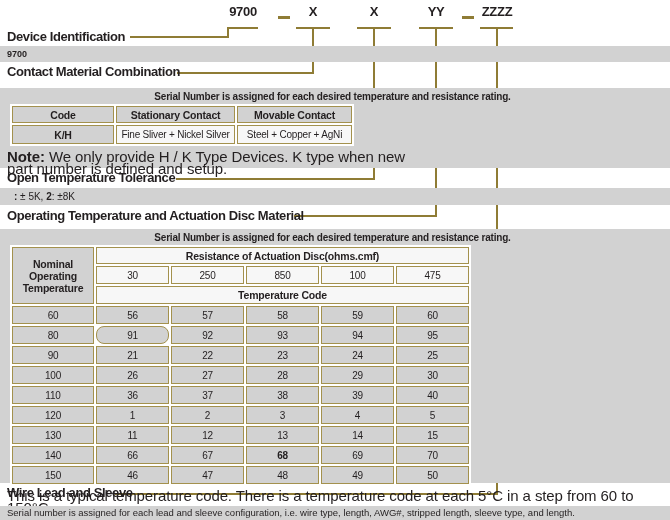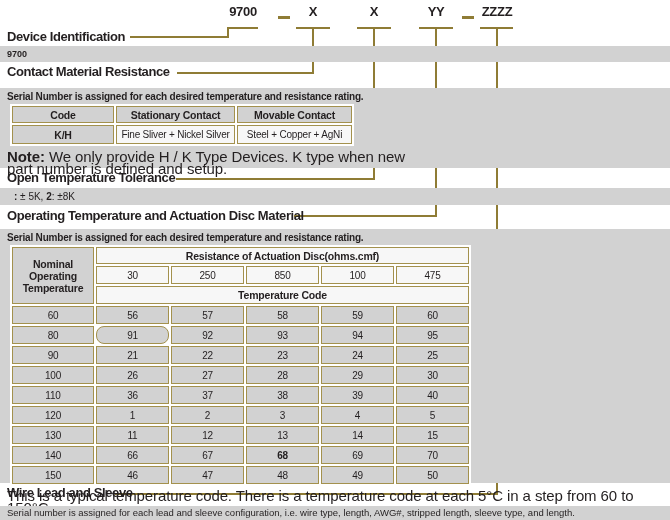--- a/index.html
+++ b/index.html
@@ -11,21 +11,21 @@
   .pn-dash{position:absolute;top:16px;height:3px;width:12px;background:#8f7c35;}
   .u-line{position:absolute;top:27px;height:2px;background:#8f7c35;}
   .v-line{position:absolute;width:2px;background:#8f7c35;}
   .h-conn{position:absolute;height:2px;background:#8f7c35;}
   
   .heading{position:absolute;left:7px;font-size:13px;font-weight:bold;letter-spacing:-0.4px;
            white-space:nowrap;}
   
   .graybar{position:absolute;left:0;width:670px;background:#d2d2d2;}
   .bar-label{font-weight:bold;padding-left:7px;}
-  .serial-note{font-size:10px;font-weight:bold;padding:3px 12px 0 7px;letter-spacing:-0.2px;}
+  .serial-note{font-size:10px;font-weight:bold;padding:3px 12px 0 7px;letter-spacing:-0.2px;text-align:center;}
   .small-note{font-size:15px;letter-spacing:-0.1px;line-height:11.5px;}
   
   table{border-collapse:separate;border-spacing:2px;background:#fff;margin:2px 0 0 10px;}
   td,th{border:1px solid #a3914d;text-align:center;font-size:10px;letter-spacing:-0.2px;
         padding:1px 2px;}
   th{font-size:10.5px;}
   .cell-gray{background:#d2d2d2;}
   .cell-light{background:#f7f7f7;}
   .b{font-weight:bold;}
 </style>
@@ -54,21 +54,21 @@
   <div class="v-line" style="left:496px;top:27px;height:468px"></div>
 
   <div class="h-conn" style="left:130px;top:36px;width:98px"></div>
   <div class="v-line" style="left:227px;top:29px;height:9px"></div>
   <div class="h-conn" style="left:177px;top:72px;width:137px"></div>
   <div class="h-conn" style="left:176px;top:178px;width:199px"></div>
   <div class="h-conn" style="left:294px;top:215px;width:143px"></div>
   <div class="h-conn" style="left:115px;top:493px;width:383px"></div>
 
   <div class="heading" style="top:29px">Device Identification</div>
-  <div class="heading" style="top:64px">Contact Material Resistance</div>
+  <div class="heading" style="top:64px">Contact Material Combination</div>
   <div class="heading" style="top:170px">Open Temperature Tolerance</div>
   <div class="heading" style="top:208px">Operating Temperature and Actuation Disc Material</div>
   <div class="heading" style="top:485px">Wire Lead and Sleeve</div>
 
   <div class="graybar" style="top:46px;height:16px;line-height:16px;font-size:9px">
     <span class="bar-label">9700</span>
   </div>
 
   <div class="graybar" style="top:88px;height:80px">
     <div class="serial-note">Serial Number is assigned for each desired temperature and resistance rating.</div>

